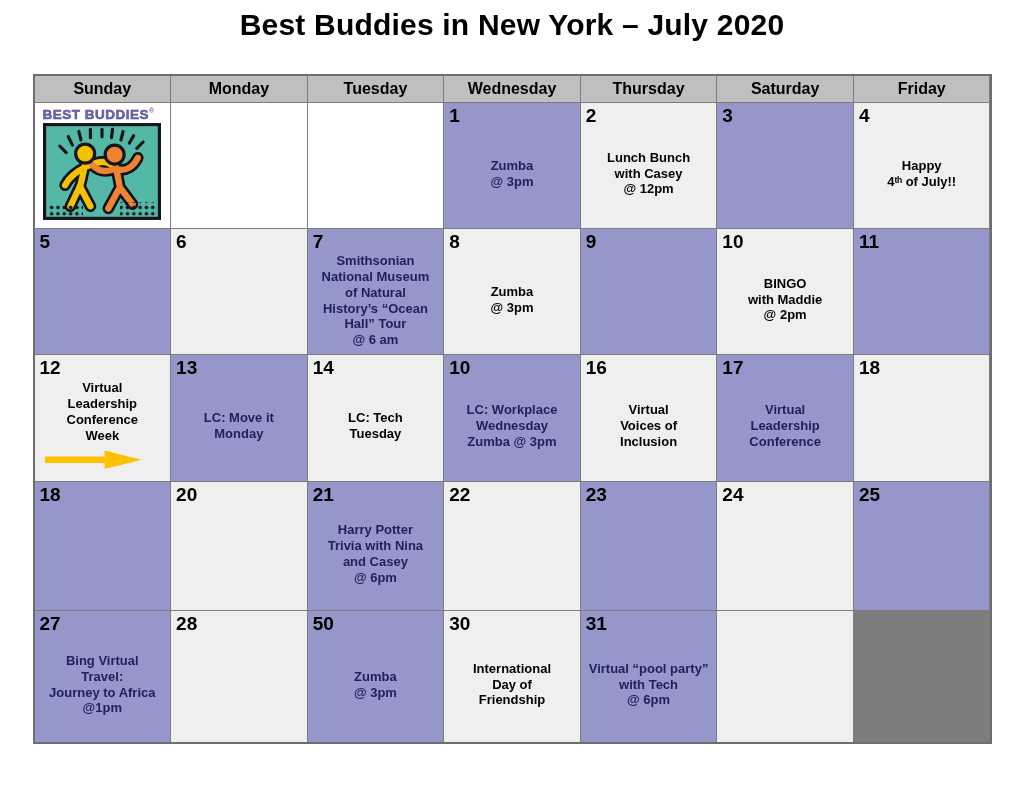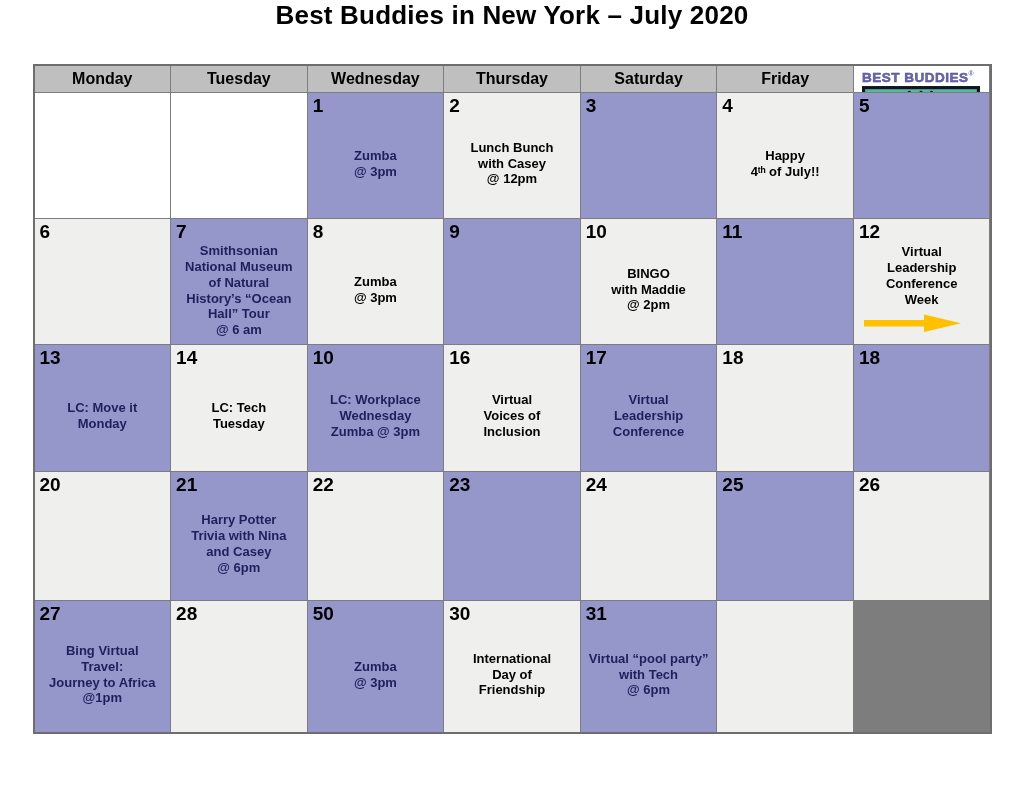--- a/index.html
+++ b/index.html
@@ -2,22 +2,22 @@
 <html style="--purple-cell: #9597ca; --light-cell: #efefed; --header-bg: #bfbfbf; --event-text-on-purple: #1f1f5c; --event-text-on-light: #000000; --arrow: #ffc000; --logo-teal: #54b8a6; --logo-yellow: #f3c100; --logo-orange: #ee8432; --logo-wordmark: #6c69ad;"><head>
 <meta charset="utf-8">
 <style>
   html,body{margin:0;padding:0;}
   body{
     width:1024px;height:791px;background:#ffffff;
     font-family:"Liberation Sans",sans-serif;
     -webkit-font-smoothing:antialiased;
   }
   .page-title{
-    margin:0;height:58px;box-sizing:border-box;
-    text-align:center;font-size:26px;font-weight:bold;color:#000;
+    margin:8px;height:58px;box-sizing:border-box;
+    text-align:center;font-size:30px;font-weight:bold;color:#000;
     letter-spacing:.2px;
   }
   .calendar{
     width:955px;margin:6px auto 0 auto;
     border:2px solid #6e6e6e;background:#7d7d7d;
     display:grid;
     grid-template-columns:repeat(7,1fr);
     grid-template-rows:26px 125px 125px 126px 128px 131px;
     gap:1px;
   }
@@ -63,20 +63,21 @@
   .logo-word .reg{font-size:7px;vertical-align:super;-webkit-text-stroke:0;}
   .logo svg{display:block;margin:1px 0 0 2px;}
 </style>
 </head>
 <body>
 
 <h1 class="page-title">Best Buddies in New York – July 2020</h1>
 
 <div class="calendar">
 
+  <div class="hcell">Sunday</div>
   <div class="hcell">Monday</div>
   <div class="hcell">Tuesday</div>
   <div class="hcell">Wednesday</div>
   <div class="hcell">Thursday</div>
   <div class="hcell">Saturday</div>
   <div class="hcell">Friday</div>
 
   <div class="cell white">
     <div class="logo">
       <div class="logo-word"><span>BEST BUDDIES</span><span class="reg">®</span></div>
@@ -246,24 +247,20 @@
   </div>
   <div class="cell light">
     <div class="daynum">24</div>
     <div class="event"></div>
   </div>
   <div class="cell purple">
     <div class="daynum">25</div>
     <div class="event"></div>
   </div>
 
-  <div class="cell light">
-    <div class="daynum">26</div>
-    <div class="event"></div>
-  </div>
   <div class="cell purple">
     <div class="daynum">27</div>
     <div class="event">Bing Virtual
 Travel:
 Journey to Africa
 @1pm</div>
   </div>
   <div class="cell light">
     <div class="daynum">28</div>
     <div class="event"></div>

